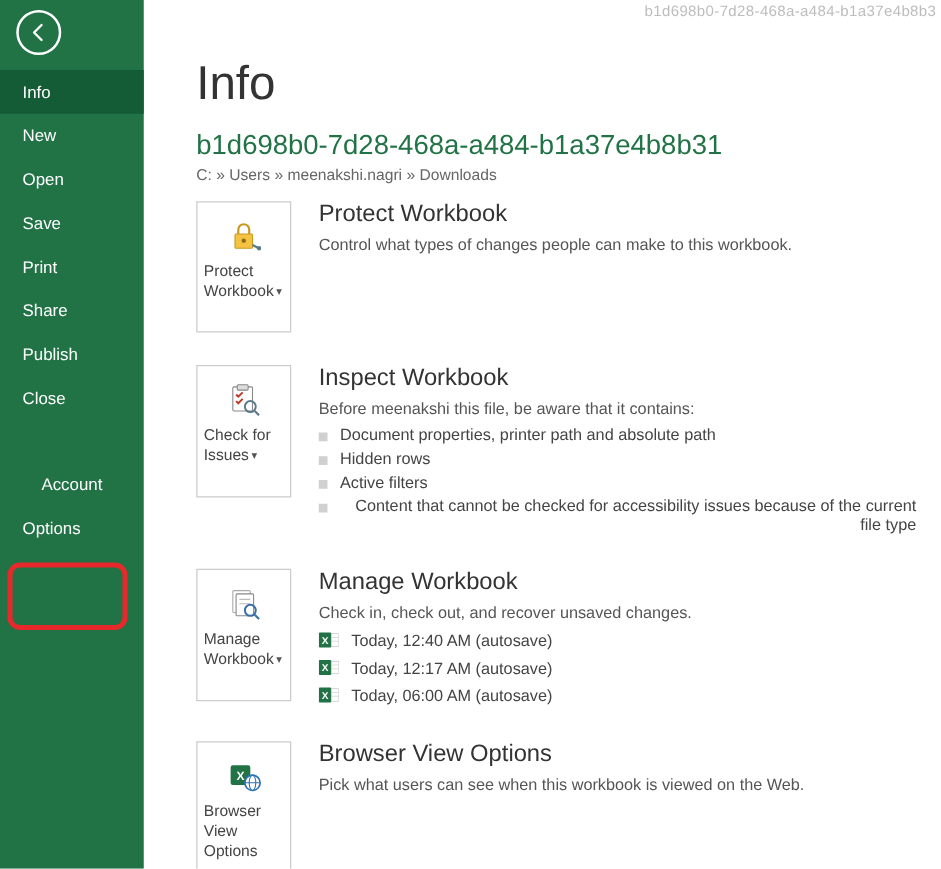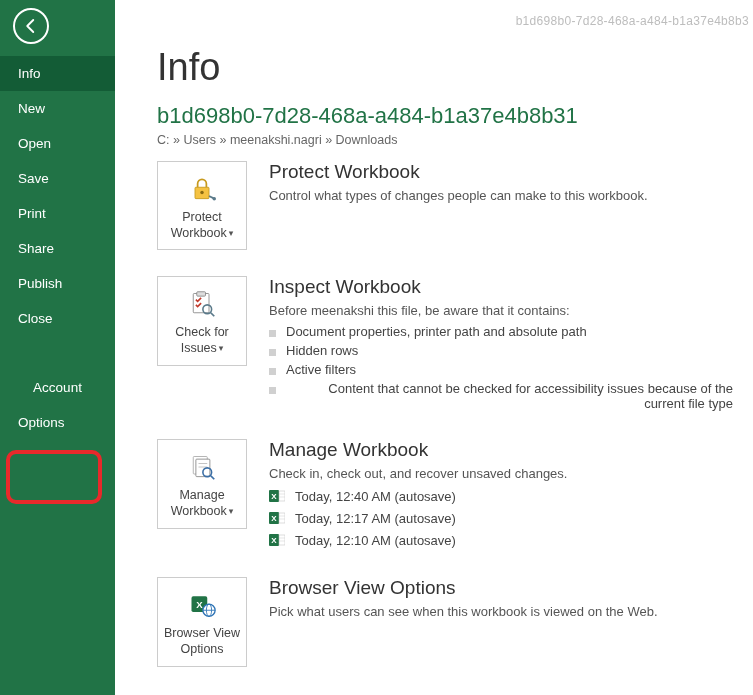--- a/index.html
+++ b/index.html
@@ -7,27 +7,27 @@
     .app { display: flex; width: 753px; height: 695px; }
     
     .sidebar { width: 115px; background: #217346; color: #fff; display: flex; flex-direction: column; padding-top: 8px; }
     .back-btn { width: 36px; height: 36px; border: 2px solid #fff; border-radius: 50%; margin: 0 0 12px 13px; display: flex; align-items: center; justify-content: center; cursor: pointer; }
     .back-btn svg { width: 18px; height: 18px; }
     .side-item { padding: 10px 18px; cursor: pointer; font-size: 13.5px; }
     .side-item.active { background: #135c36; }
     .highlight-box { position: absolute; border: 4px solid #e8292b; border-radius: 10px; left: 6px; top: 450px; width: 96px; height: 54px; pointer-events: none; z-index: 10; }
     
     .main { flex: 1; padding: 0 0 0 42px; overflow: hidden; position: relative; }
-    .doc-id-top { position: absolute; right: 4px; top: 14px; font-size: 12px; color: #bdbdbd; letter-spacing: 0.3px;}
+    .doc-id-top { position: absolute; right: 4px; top: 2px; font-size: 12px; color: #bdbdbd; letter-spacing: 0.3px;}
     .page-title { font-size: 38px; font-weight: 300; color: #333; margin-top: 46px; margin-bottom: 14px; }
     .doc-name { font-size: 22px; color: #217346; margin-bottom: 4px; }
     .doc-path { font-size: 12.5px; color: #666; margin-bottom: 14px; }
     
     .section { display: flex; gap: 22px; margin-bottom: 26px; align-items: flex-start; }
-    .cmd-btn { width: 90px; border: 1px solid #ccc; padding: 10px 5px 8px 5px; text-align: center; cursor: pointer; background: #fff; flex-shrink: 0; }
+    .cmd-btn { width: 76px; border: 1px solid #ccc; padding: 10px 5px 24px 5px; cursor: pointer; background: #fff; flex-shrink: 0; }
     .cmd-btn .icon-wrap { height: 34px; display: flex; align-items: center; justify-content: center; margin-bottom: 4px; }
     .cmd-btn .lbl { font-size: 12.5px; line-height: 1.25; color: #444; }
     .cmd-btn .caret { font-size: 9px; color: #555; margin-left: 2px; vertical-align: middle;}
     
     .info-col { flex: 1; padding-right: 20px;}
     .sec-title { font-size: 19px; color: #333; margin-bottom: 5px; }
     .sec-desc { font-size: 13px; color: #555; margin-bottom: 4px; }
     
     .bullet-list { margin-top: 4px; text-align: right; }
     .bullet-item { display: flex; align-items: flex-start; gap: 10px; padding: 2px 0; }
@@ -169,21 +169,21 @@
               <div class="ver-txt">Today, 12:17 AM (autosave)</div>
             </div>
             <div class="ver-item">
               <svg class="excel-mini" viewBox="0 0 16 16">
                 <rect x="0" y="2" width="10" height="12" rx="1" fill="#217346"></rect>
                 <text x="5" y="11" text-anchor="middle" font-size="8" font-weight="bold" fill="#fff">X</text>
                 <rect x="10" y="3" width="6" height="10" fill="#fff" stroke="#bbb" stroke-width="0.5"></rect>
                 <line x1="10" y1="6" x2="16" y2="6" stroke="#ccc" stroke-width="0.5"></line>
                 <line x1="10" y1="9" x2="16" y2="9" stroke="#ccc" stroke-width="0.5"></line>
               </svg>
-              <div class="ver-txt">Today, 12:10 AM (autosave)</div>
+              <div class="ver-txt">Today, 06:00 AM (autosave)</div>
             </div>
           </div>
       </div>
     </div>
 
     <div class="section">
       <div class="cmd-btn">
         <div class="icon-wrap">
           <svg width="28" height="28" viewBox="0 0 32 32">
             <rect x="4" y="6" width="18" height="18" rx="2" fill="#217346"></rect>

